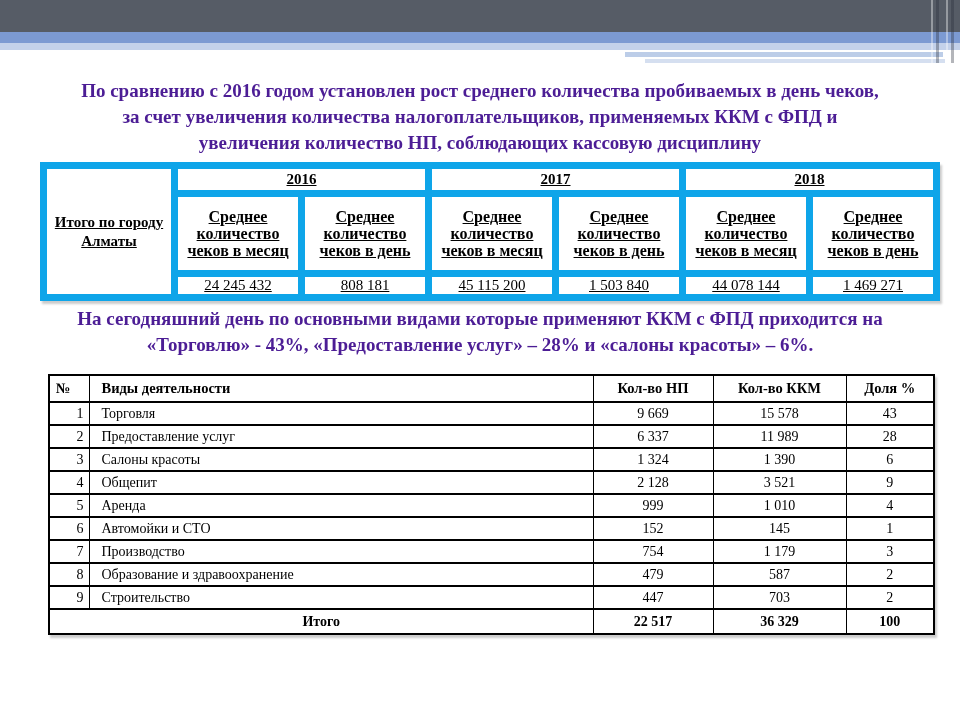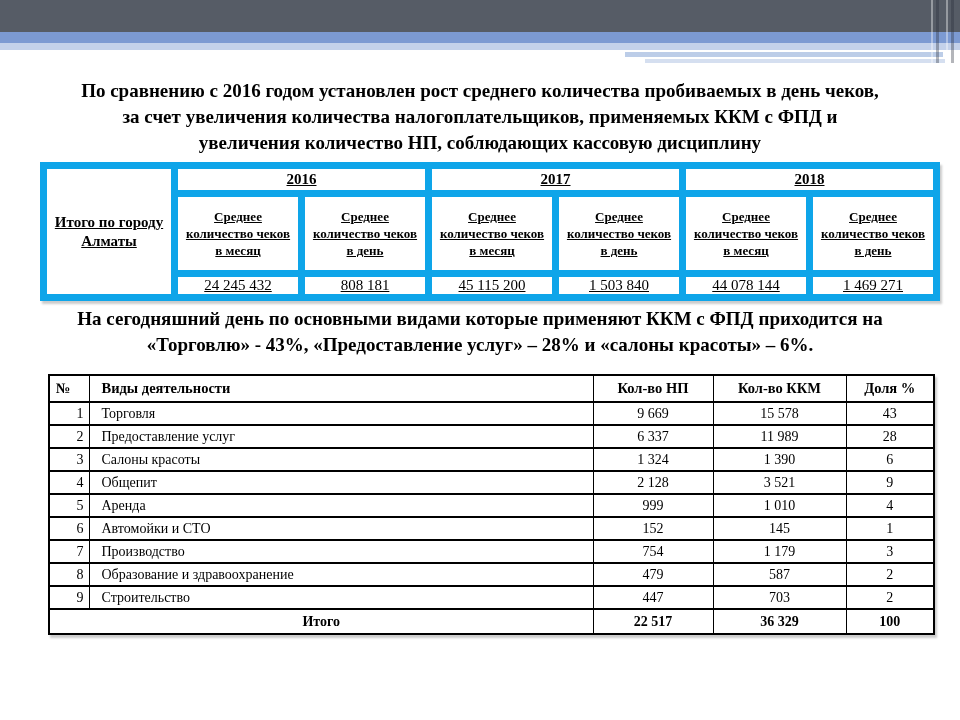--- a/index.html
+++ b/index.html
@@ -21,36 +21,36 @@
     background:repeating-linear-gradient(90deg,
       transparent 0 3px,
       rgba(255,255,255,0.38) 3px 5px,
       transparent 5px 8px,
       rgba(40,45,58,0.35) 8px 11px,
       transparent 11px 15px);
   }
   
   .lead {
     position:absolute; left:20px; width:920px;
-    text-align:center; color:#000000; font-weight:bold;
+    text-align:center; color:#4c1d95; font-weight:bold;
     font-size:19px; line-height:26px;
   }
   .lead.title { top:78px; }
   .lead.subtitle { top:306px; }
   
   table { border-collapse:collapse; position:absolute; background:#fff; color:#000; }
   .t1 {
     left:40px; top:162px; width:893px; table-layout:fixed;
     border:2px solid #000;
     box-shadow:2px 3px 2px rgba(110,110,110,0.35);
   }
   .t1 th, .t1 td { border:7px solid #0ea5e9; text-align:center; vertical-align:middle;text-decoration:underline; }
   .t1 .rowlabel { font-weight:bold; font-size:15px; line-height:19px; padding:12px 6px; }
   .t1 .year     { font-weight:bold; font-size:15px; height:28px; }
-  .t1 .subhead  { font-weight:bold; font-size:13px; line-height:17px; height:80px; padding:0 3px; }
+  .t1 .subhead  { font-weight:bold; font-size:16px; line-height:17px; height:80px; padding:0 3px; }
   .t1 .val      { font-size:15px; height:24px; font-weight:normal; }
   .t2 {
     left:48px; top:374px; width:885px; table-layout:fixed;
     border:2px solid #000;
     box-shadow:2px 3px 2px rgba(110,110,110,0.35);
   }
   .t2 td {
     border-left:1px solid #000; border-right:1px solid #000;
     border-top:2px solid #000; border-bottom:2px solid #000;
     font-size:14px; height:23px; white-space:nowrap;

